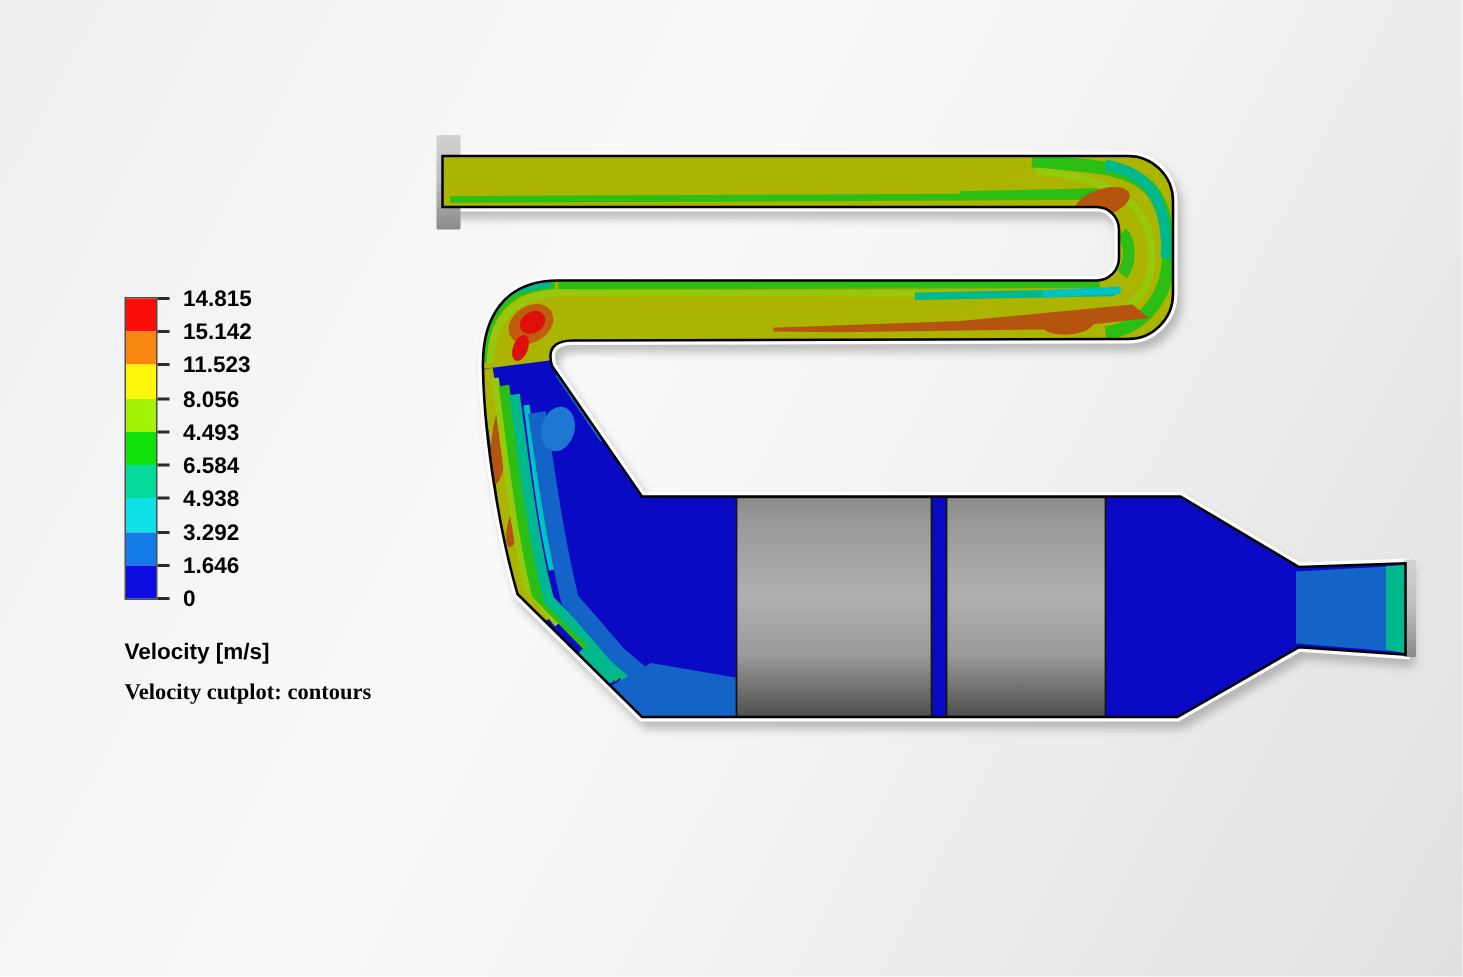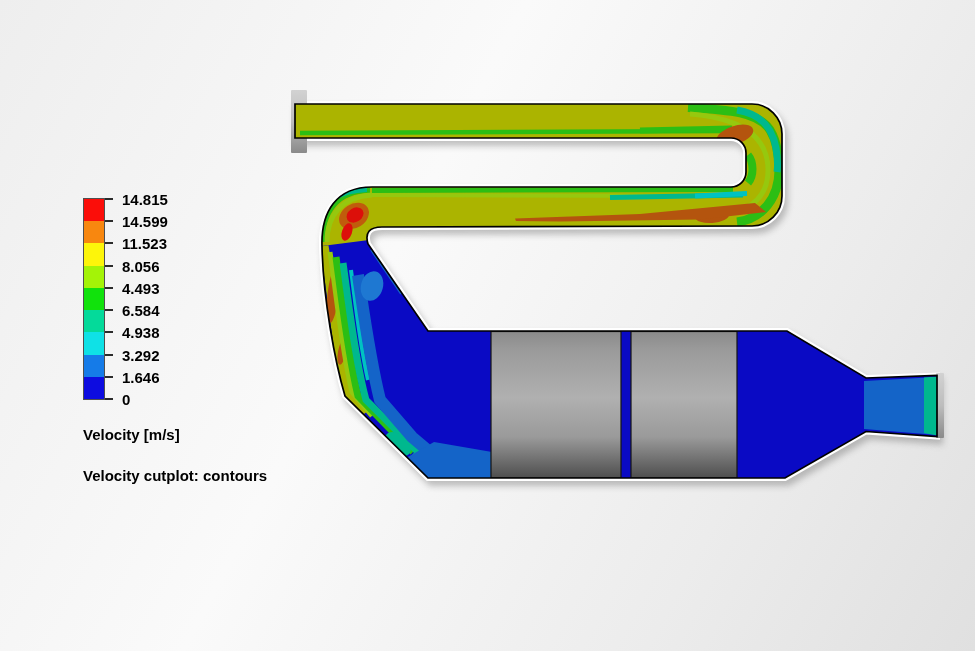--- a/index.html
+++ b/index.html
@@ -28,21 +28,21 @@
   .tick-label{
     position:absolute;left:17px;top:-8px;
     font-size:15px;font-weight:700;color:#000;white-space:nowrap;line-height:18px;
   }
   .legend-title{
     position:absolute;left:83px;top:426px;
     font-size:15px;font-weight:700;color:#000;white-space:nowrap;
   }
 
   
-  .captions{position:absolute;left:83px;top:466px;}
+  .captions{position:absolute;left:83px;top:452px;font-family:Liberation Serif, serif;}
   .caption-line{font-size:15px;line-height:20px;white-space:nowrap;}
   .caption-line.em{color:#000;font-weight:700;}
   .caption-line.dim{color:var(--text_gray);font-weight:400;}
 </style>
 </head>
 <body>
 
 <div class="stage">
 
   <svg class="scene-svg" width="975" height="651" viewBox="0 0 975 651">
@@ -148,21 +148,21 @@
         <div class="legend-band" style="background: rgb(21, 123, 232);"></div>
         <div class="legend-band" style="background: rgb(13, 12, 224);"></div>
       </div>
     <div class="legend-ticks" id="legend-ticks">
         <div class="tick-row" style="top: 0px;">
           <div class="tick-mark"></div>
           <div class="tick-label">14.815</div>
         </div>
         <div class="tick-row" style="top: 22.2222px;">
           <div class="tick-mark"></div>
-          <div class="tick-label">14.599</div>
+          <div class="tick-label">15.142</div>
         </div>
         <div class="tick-row" style="top: 44.4444px;">
           <div class="tick-mark"></div>
           <div class="tick-label">11.523</div>
         </div>
         <div class="tick-row" style="top: 66.6667px;">
           <div class="tick-mark"></div>
           <div class="tick-label">8.056</div>
         </div>
         <div class="tick-row" style="top: 88.8889px;">

